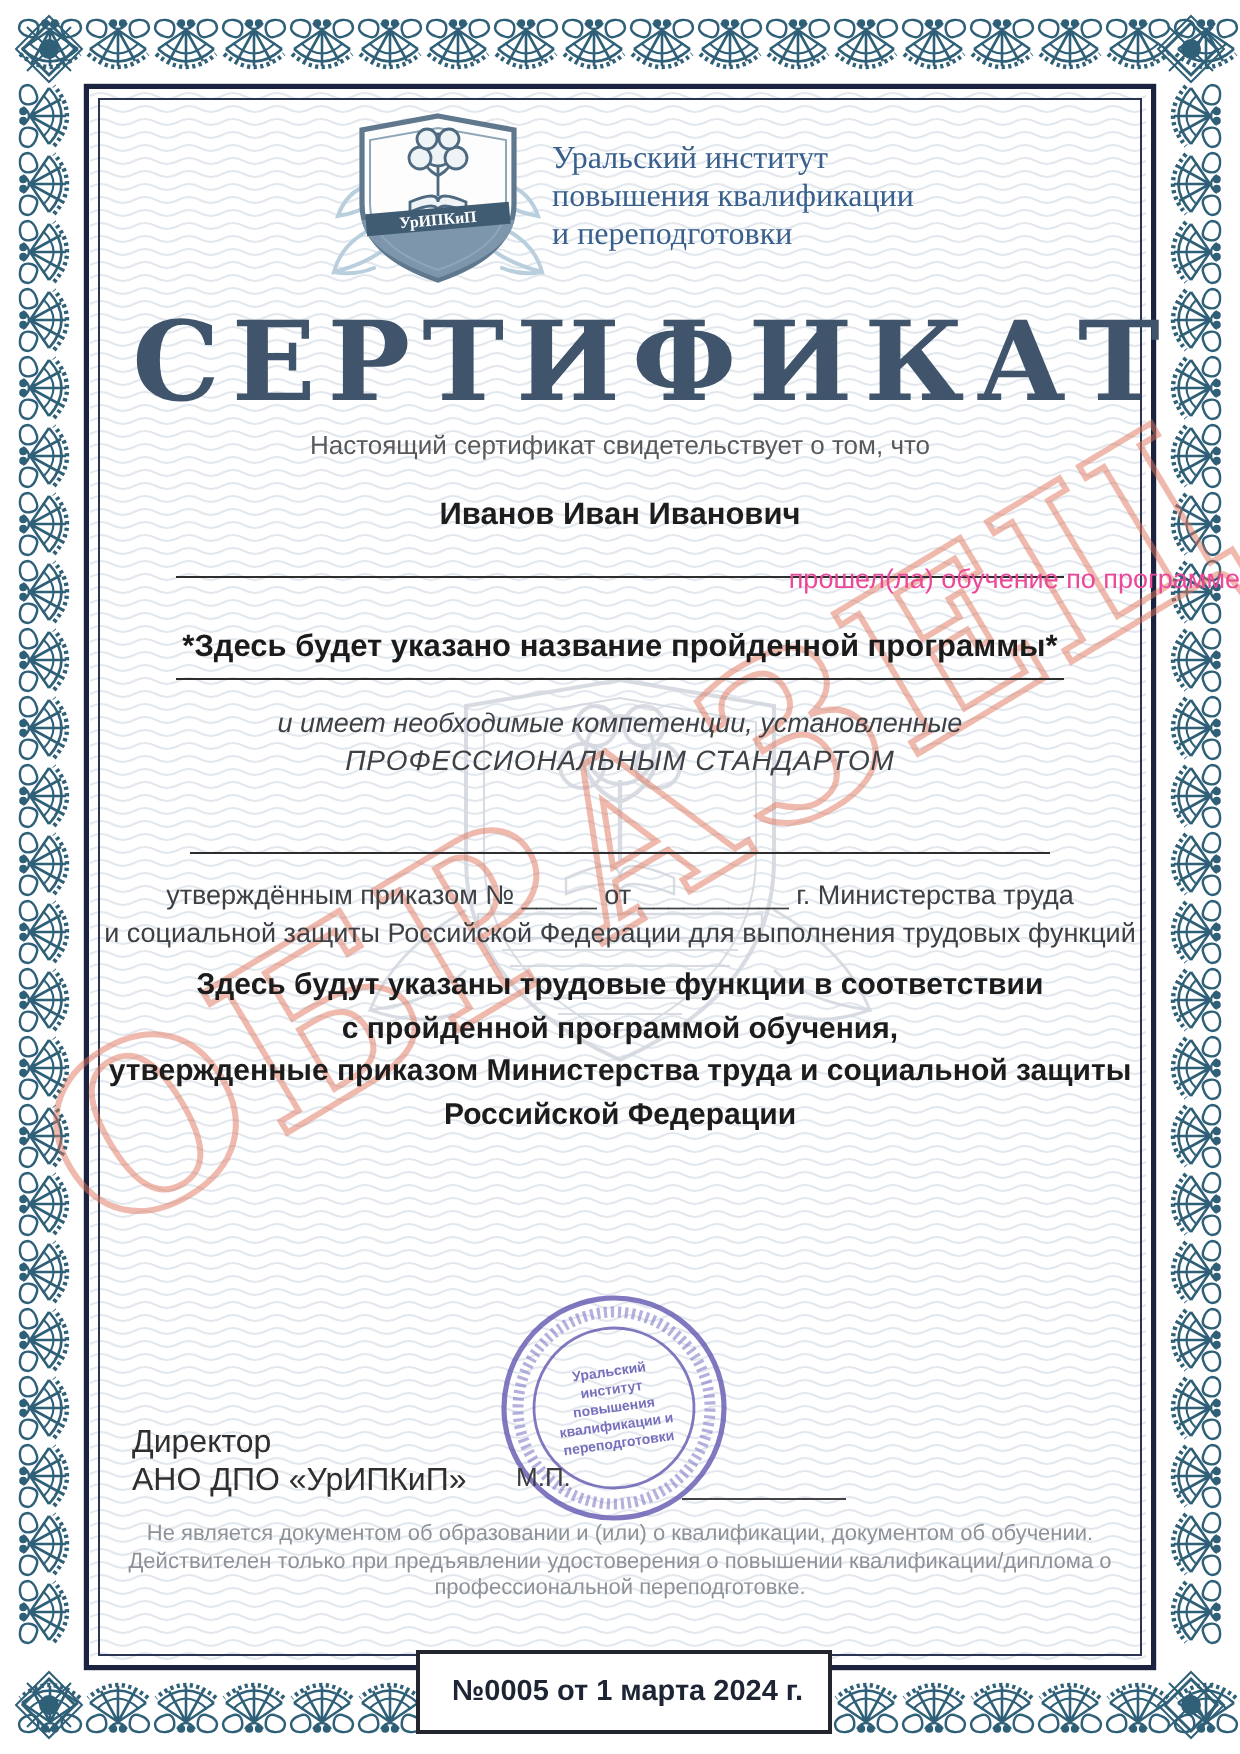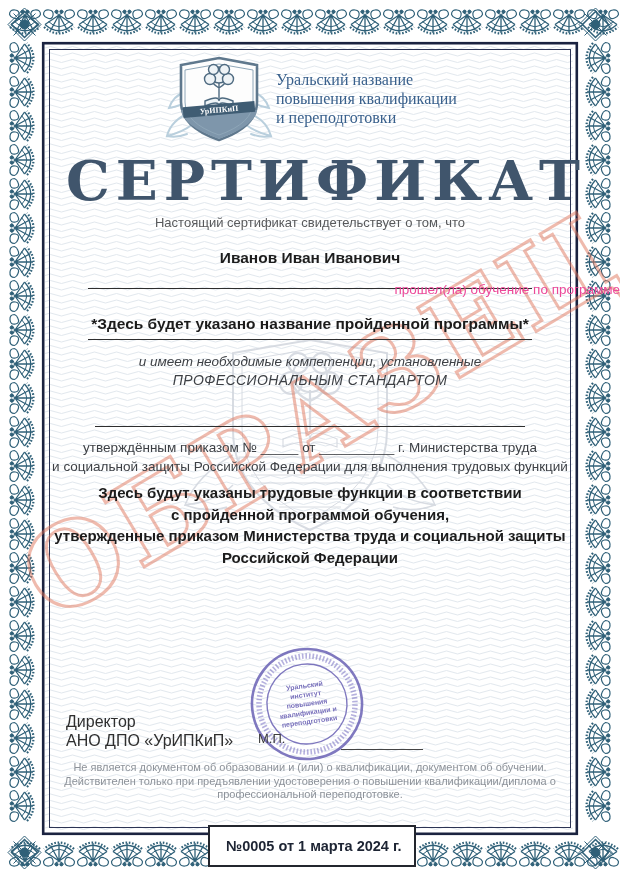--- a/index.html
+++ b/index.html
@@ -1039,21 +1039,21 @@
         <circle cx="61.5" cy="17.5" r="5"></circle>
       <path d="M42 49 Q56 43 56 49 Q56 43 70 49 L70 54 Q56 48 56 54 Q56 48 42 54 Z"></path>
     </g>
     <g transform="rotate(-5 56 58)">
       <rect x="20" y="52" width="72" height="11" fill="#3f5c73"></rect>
       <text x="56" y="60.5" text-anchor="middle" font-family="Liberation Serif,serif" font-size="8" font-weight="bold" fill="#ffffff">УрИПКиП</text>
     </g>
   </svg>
 
   <div class="org-name">
-    <span>Уральский название</span>
+    <span>Уральский институт</span>
     <span>повышения квалификации</span>
     <span>и переподготовки</span>
   </div>
 
   <div class="cert-title">СЕРТИФИКАТ</div>
 
   <div class="intro">Настоящий сертификат свидетельствует о том, что</div>
   <div class="holder">Иванов Иван Иванович</div>
   <div class="training">прошел(ла) обучение по программе</div>
   <div class="program">*Здесь будет указано название пройденной программы*</div>

